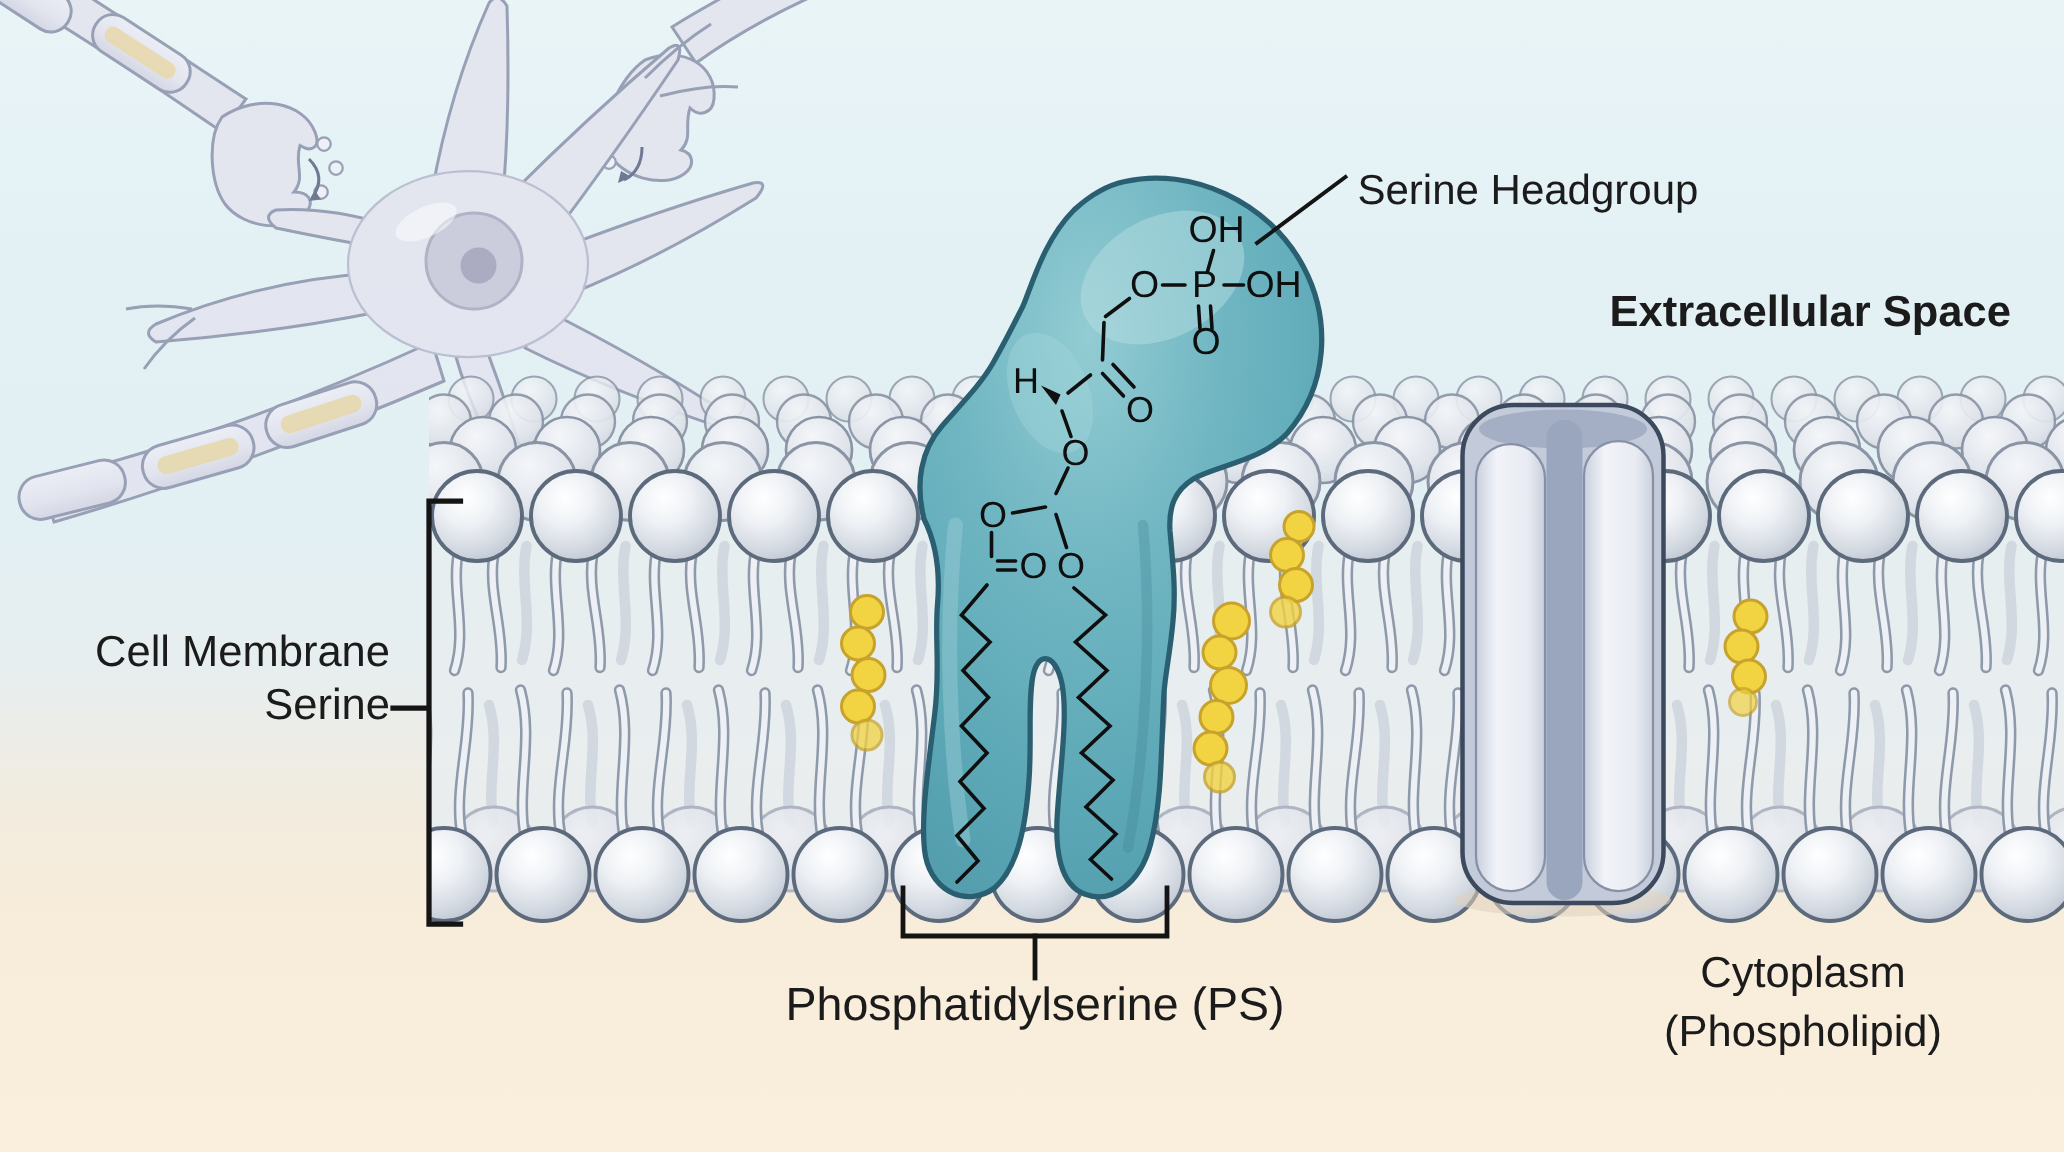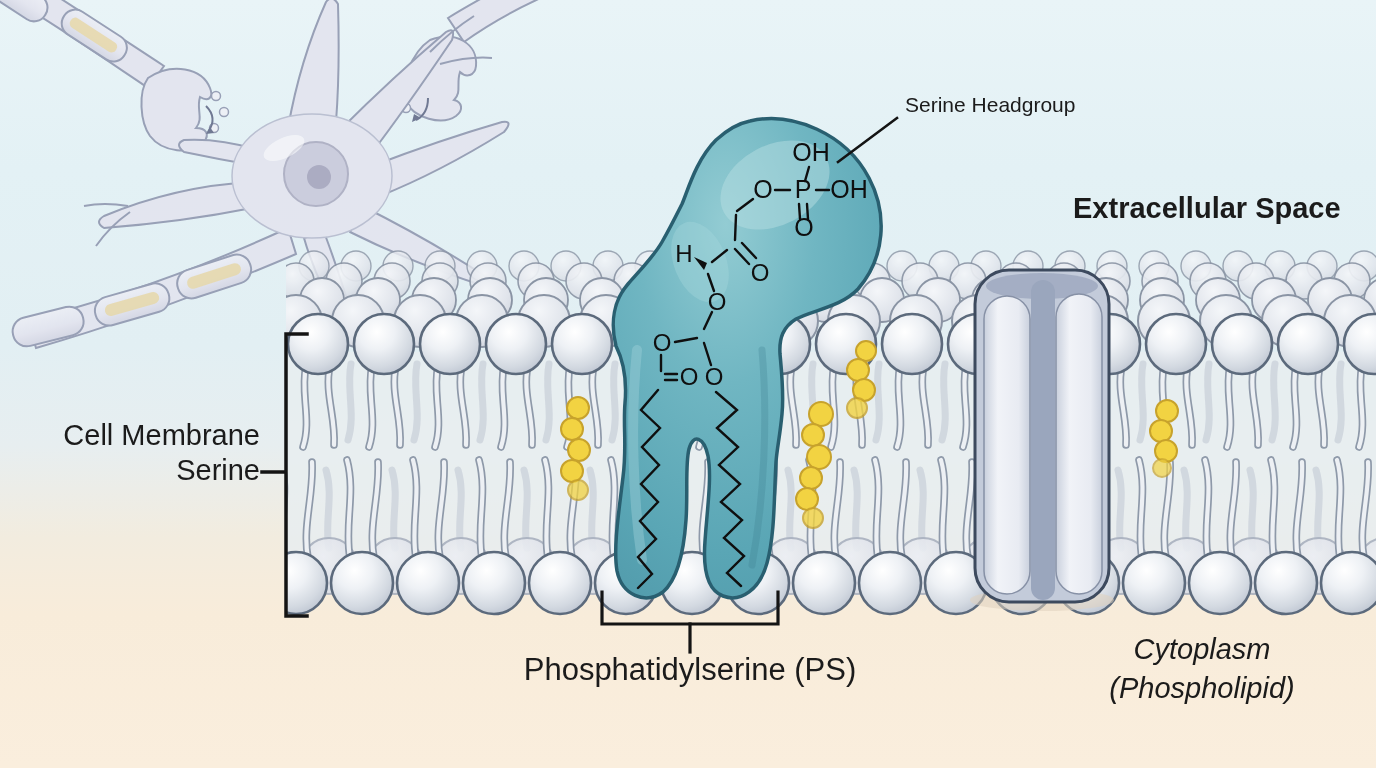--- a/index.html
+++ b/index.html
@@ -5,25 +5,25 @@
   html,body{margin:0;padding:0;background:#cfd8dc;}
   #stage{
     position:relative;width:1376px;height:768px;overflow:hidden;
     font-family:"Liberation Sans",sans-serif;color:#1b1b1b;
     background:linear-gradient(180deg,
       #e9f4f7 0%, #e3f1f5 22%, #e2eff3 45%, #e7eef0 58%,
       #f2ecdf 70%, #f8ecda 80%, #faeedd 100%);
   }
   #scene{position:absolute;left:0;top:0;}
   .lbl{position:absolute;color:#1b1b1b;line-height:1.2;}
-  .lbl-serine{left:905px;top:92px;font-size:21px;}
+  .lbl-serine{left:905px;top:110px;font-size:28px;}
   .lbl-extra{left:1073px;top:191px;font-size:29px;font-weight:bold;}
   .lbl-bilayer{left:28px;top:418px;width:232px;text-align:right;font-size:29px;line-height:35px;}
   .lbl-ps{left:455px;top:651px;width:470px;text-align:center;font-size:31px;}
-  .lbl-cyto{left:1052px;top:630px;width:300px;text-align:center;font-size:29px;line-height:39px;font-style:italic;}
+  .lbl-cyto{left:1052px;top:630px;width:300px;text-align:center;font-size:29px;line-height:39px;}
   .lbl-copy{left:455px;top:727px;width:470px;text-align:center;font-size:29px;}
   .chem{font-family:"Liberation Sans",sans-serif;font-size:25px;fill:#0f0f0f;}
   .chem-sm{font-family:"Liberation Sans",sans-serif;font-size:24px;fill:#0f0f0f;}
 </style>
 </head>
 <body>
 
 <div id="stage">
 
 <svg id="scene" width="1376" height="768" viewBox="0 0 1376 768">

